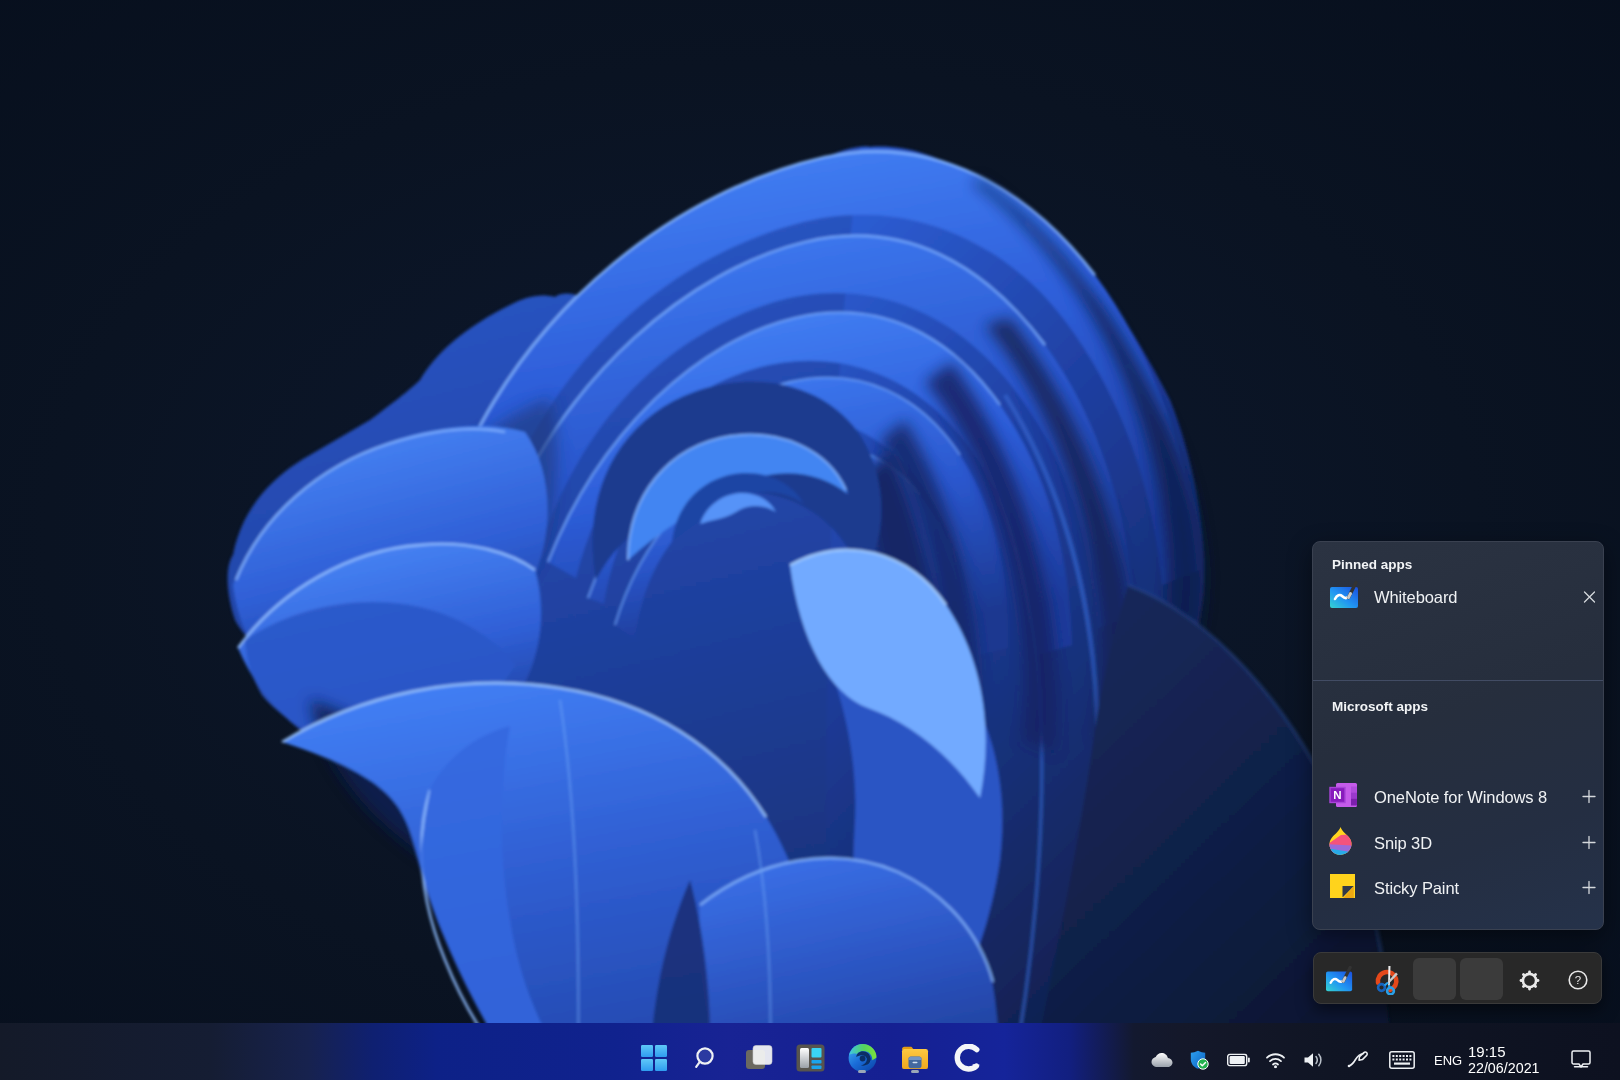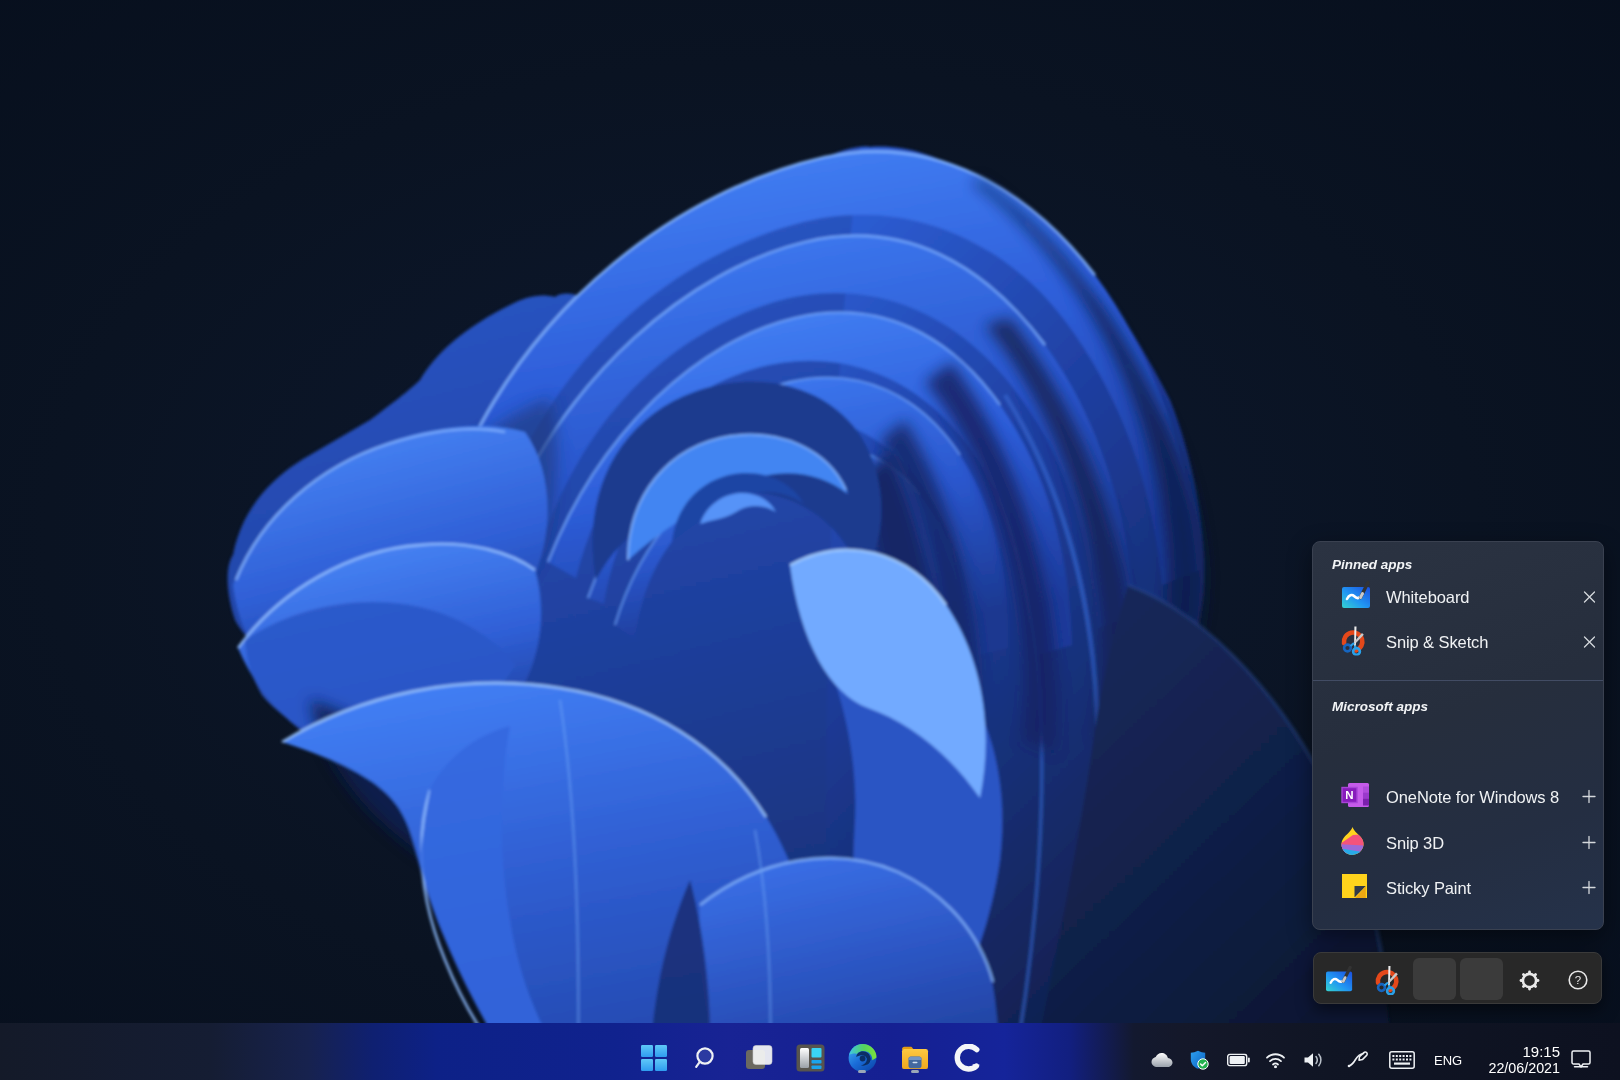--- a/index.html
+++ b/index.html
@@ -4,43 +4,43 @@
 <style>
   html,body{margin:0;padding:0;width:1620px;height:1080px;overflow:hidden;background:#0a1322;
     font-family:"Liberation Sans", sans-serif;}
   #stage{position:relative;width:1620px;height:1080px;overflow:hidden;}
   #wall{position:absolute;left:0;top:0;}
   
   #panel{position:absolute;left:1312px;top:541px;width:292px;height:389px;
     background:linear-gradient(160deg,#2b3342 0%,#262e3d 45%,#242e42 75%,#25324a 100%);
     border:1px solid #3a4150;border-radius:8px;box-sizing:border-box;
     box-shadow:0 8px 24px rgba(0,0,0,.45);}
-  .ptitle{position:absolute;left:19px;color:#f2f4f6;font-size:13.5px;font-weight:700;font-style:italic;}
-  .prow{position:absolute;left:12px;width:100%;height:44px;}
+  .ptitle{position:absolute;left:19px;color:#f2f4f6;font-size:13.5px;font-weight:700;}
+  .prow{position:absolute;left:0;width:100%;height:44px;padding-left:12px;}
   .picon{position:absolute;left:16px;top:50%;transform:translateY(-50%);}
   .plabel{position:absolute;left:61px;top:50%;transform:translateY(-50%);
     color:#f0f2f4;font-size:16.5px;letter-spacing:-0.1px;white-space:nowrap;}
   .pact{position:absolute;right:19px;top:50%;transform:translateY(-50%);
     color:#d6d9dd;font-size:19px;font-weight:400;line-height:1;}
   .psep{position:absolute;left:0;width:100%;height:1px;background:#424c64;}
   
   #toolbar{position:absolute;left:1313px;top:952px;width:289px;height:52px;
     background:#282828;border:1px solid #3a3a3a;border-radius:8px;box-sizing:border-box;
     box-shadow:0 6px 16px rgba(0,0,0,.5);}
   .slot{position:absolute;top:5px;width:43px;height:42px;background:#3b3b3b;border-radius:6px;}
   
   #taskbar{position:absolute;left:0;top:1023px;width:1620px;height:74px;
     background:linear-gradient(90deg,#141a29 0%,#151d33 13%,#17224e 19%,#0f2071 23%,
       #0d2187 27%,#10228e 38%,#182394 45%,#152092 55%,#15249a 62%,#121f80 66%,
       #13192f 70%,#14182a 73%,#101524 82%,#0d1120 100%);}
   .tbi{position:absolute;top:50%;transform:translateY(-50%);}
   .runind{position:absolute;top:47px;width:8px;height:3px;border-radius:2px;background:#9aa7b8;}
   #tray{position:absolute;left:0;top:0;width:100%;height:100%;}
   .trayico{display:block;line-height:0;}
-  #clock{color:#fff;font-size:13.5px;text-align:right;line-height:15.5px;}
+  #clock{color:#fff;font-size:13.5px;text-align:left;line-height:15.5px;}
   #eng{color:#fff;font-size:13px;}
 </style>
 </head>
 <body>
 <div id="stage">
   <svg id="wall" width="1620" height="1080" viewBox="0 0 1620 1080">
     <defs>
       <radialGradient id="bgGlow" cx="0.47" cy="0.5" r="0.8">
         <stop offset="0" stop-color="#0d1930"></stop>
         <stop offset="0.55" stop-color="#0a1322"></stop>
@@ -230,34 +230,20 @@
                 <stop offset="0.45" stop-color="#2196f3"></stop>
                 <stop offset="1" stop-color="#1b4fe0"></stop>
         </linearGradient>
             </defs>
         <rect x="1" y="7" width="28" height="21" rx="2" fill="url(#wbg)"></rect>
         <path d="M6 19 C8 15 11 14 13 16 C15 18 17 19 19 17" fill="none" stroke="#fff" stroke-width="2.6" stroke-linecap="round"></path>
         <path d="M19.5 17.5 L27 2.5" stroke="#333" stroke-width="3.4" stroke-linecap="round"></path>
         <path d="M19.5 17.5 L21.5 13.5" stroke="#c9c9c9" stroke-width="3" stroke-linecap="round"></path>
       </svg></span>
       <span class="plabel">Whiteboard</span>
-      <span class="pact"><svg width="13" height="13" viewBox="0 0 13 13">
-            <path d="M1.5 1.5 L11.5 11.5 M11.5 1.5 L1.5 11.5" stroke="#d4d8dc" stroke-width="1.3" stroke-linecap="round"></path>
-          </svg></span>
-    </div>
-    <div class="prow" style="top:78px;">
-      <span class="picon"><svg width="26" height="31" viewBox="0 0 26 31">
-        <path d="M4.5 21 A 9.2 9.2 0 1 1 18 25" fill="none" stroke="#e4481a" stroke-width="4.6" stroke-linecap="round" transform="rotate(14 13 14)"></path>
-        <path d="M13.4 2 L15.5 2 L14.8 22 L13.1 22 Z" fill="#ececec"></path>
-        <path d="M13.8 16.5 L21 8.5 L22.8 10.3 L15.2 18.2 Z" fill="#c9c9c9"></path>
-        <circle cx="6.5" cy="23.5" r="3.4" fill="none" stroke="#1565c0" stroke-width="2.6"></circle>
-        <circle cx="15.5" cy="27" r="3.4" fill="none" stroke="#29a0e8" stroke-width="2.6"></circle>
-        <path d="M9.5 21.5 L13 18.5 M14.5 24 L14 21" stroke="#29a0e8" stroke-width="2.2"></path>
-      </svg></span>
-      <span class="plabel">Snip &amp; Sketch</span>
       <span class="pact"><svg width="13" height="13" viewBox="0 0 13 13">
             <path d="M1.5 1.5 L11.5 11.5 M11.5 1.5 L1.5 11.5" stroke="#d4d8dc" stroke-width="1.3" stroke-linecap="round"></path>
           </svg></span>
     </div>
     <div class="psep" style="top:138px;"></div>
     <div class="ptitle" style="top:157px;">Microsoft apps</div>
     <div class="prow" style="top:233px;">
       <span class="picon"><svg width="29" height="25" viewBox="0 0 29 25">
         <rect x="7" y="0.5" width="21" height="24" rx="1.5" fill="#c55bea"></rect>
         <rect x="22" y="4" width="6" height="6" fill="#b04cdc"></rect>

